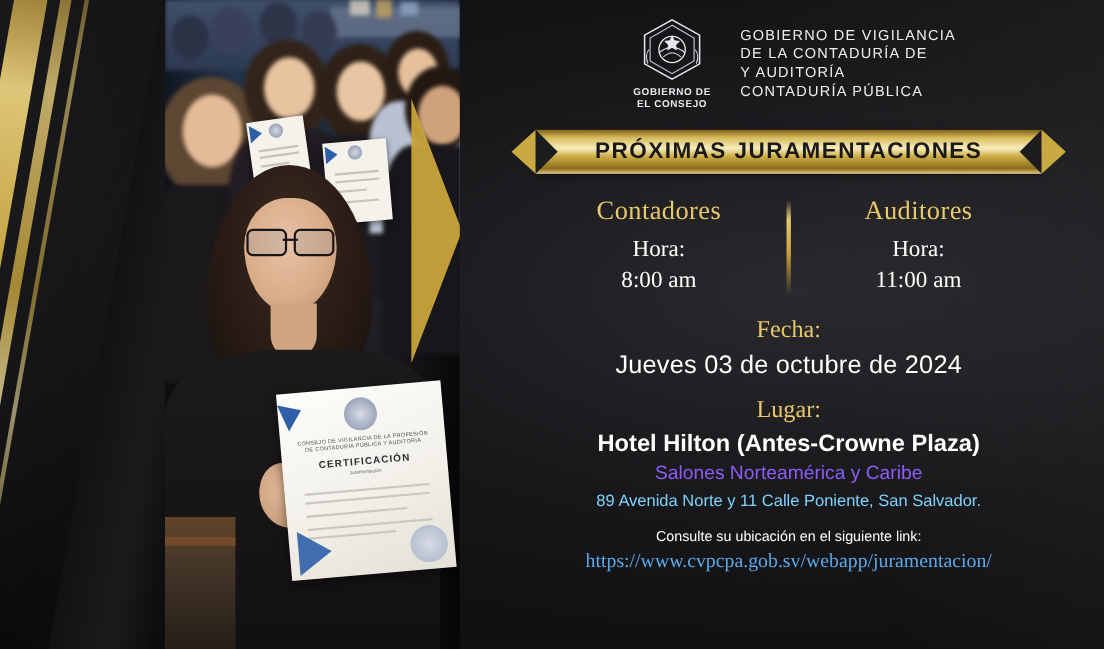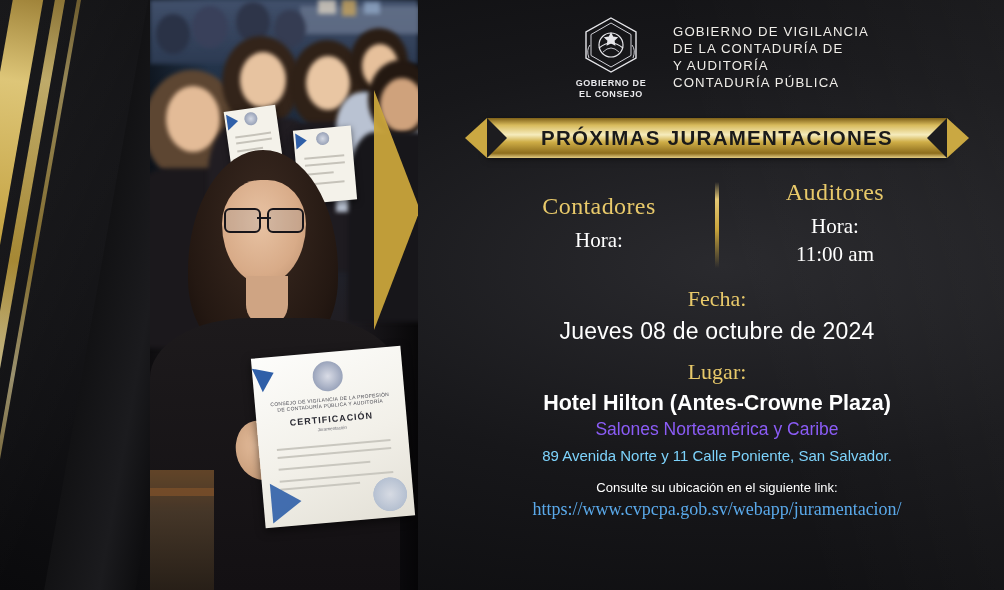--- a/index.html
+++ b/index.html
@@ -482,31 +482,32 @@
         <span class="notch l"></span>
         <span>PRÓXIMAS JURAMENTACIONES</span>
         <span class="notch r"></span>
       </div>
     </div>
 
     <div class="cols">
       <div class="col">
         <div class="role">Contadores</div>
         <div class="hora-label">Hora:</div>
+        <div class="hora-value">8:00 am</div>
       </div>
       <div class="divider"></div>
       <div class="col">
         <div class="role">Auditores</div>
         <div class="hora-label">Hora:</div>
         <div class="hora-value">11:00 am</div>
       </div>
     </div>
 
     <div class="fecha-label">Fecha:</div>
-    <div class="fecha-value">Jueves 08 de octubre de 2024</div>
+    <div class="fecha-value">Jueves 03 de octubre de 2024</div>
 
     <div class="lugar-label">Lugar:</div>
     <div class="venue">Hotel Hilton (Antes-Crowne Plaza)</div>
     <div class="halls">Salones Norteamérica y Caribe</div>
     <div class="address">89 Avenida Norte y 11 Calle Poniente, San Salvador.</div>
 
     <div class="consult">Consulte su ubicación en el siguiente link:</div>
     <a class="link" href="#">https://www.cvpcpa.gob.sv/webapp/juramentacion/</a>
   </div>
 

